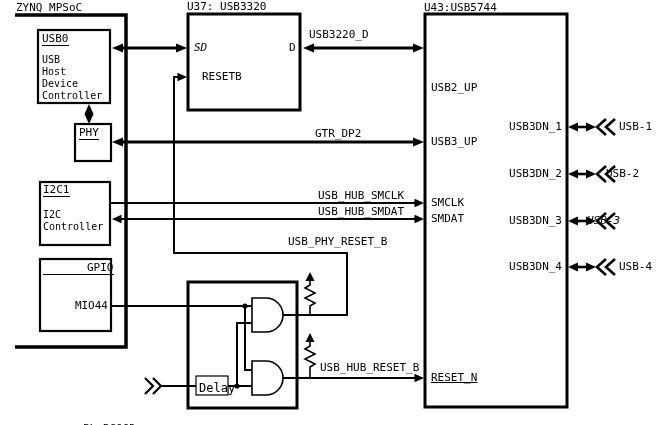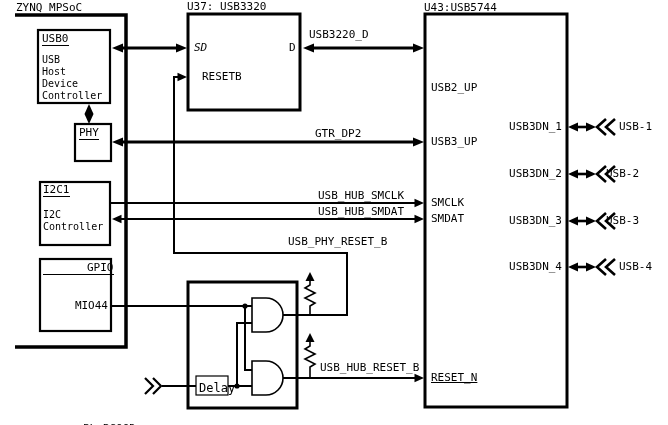--- a/index.html
+++ b/index.html
@@ -174,21 +174,21 @@
   <div class="lbl" style="left:431px;top:197px;">SMCLK</div>
   <div class="lbl" style="left:431px;top:213px;">SMDAT</div>
   <div class="lbl" style="left:431px;top:372px;text-decoration:underline;">RESET_N</div>
   <div class="lbl right" style="left:480px;top:121px;width:82px;">USB3DN_1</div>
   <div class="lbl right" style="left:480px;top:168px;width:82px;">USB3DN_2</div>
   <div class="lbl right" style="left:480px;top:215px;width:82px;">USB3DN_3</div>
   <div class="lbl right" style="left:480px;top:261px;width:82px;">USB3DN_4</div>
 
   <div class="lbl" style="left:619px;top:121px;">USB-1</div>
   <div class="lbl" style="left:606px;top:168px;">USB-2</div>
-  <div class="lbl" style="left:606px;top:215px;">USB-3</div>
+  <div class="lbl" style="left:587px;top:215px;font-style:italic;">USB-3</div>
   <div class="lbl" style="left:619px;top:261px;">USB-4</div>
 
   <div class="lbl" style="left:309px;top:29px;">USB3220_D</div>
   <div class="lbl" style="left:315px;top:128px;">GTR_DP2</div>
   <div class="lbl" style="left:318px;top:190px;">USB_HUB_SMCLK</div>
   <div class="lbl" style="left:318px;top:206px;">USB_HUB_SMDAT</div>
   <div class="lbl" style="left:288px;top:236px;">USB_PHY_RESET_B</div>
   <div class="lbl" style="left:320px;top:362px;">USB_HUB_RESET_B</div>
   <div class="lbl" style="left:83px;top:379px;margin-top:44px;">PL_PGOOD</div>
 

